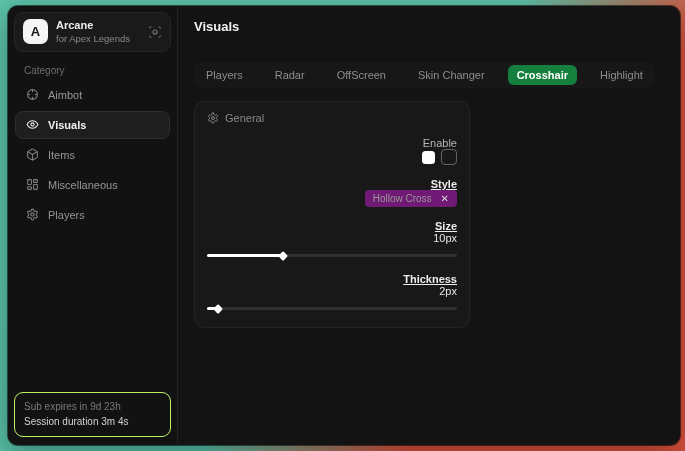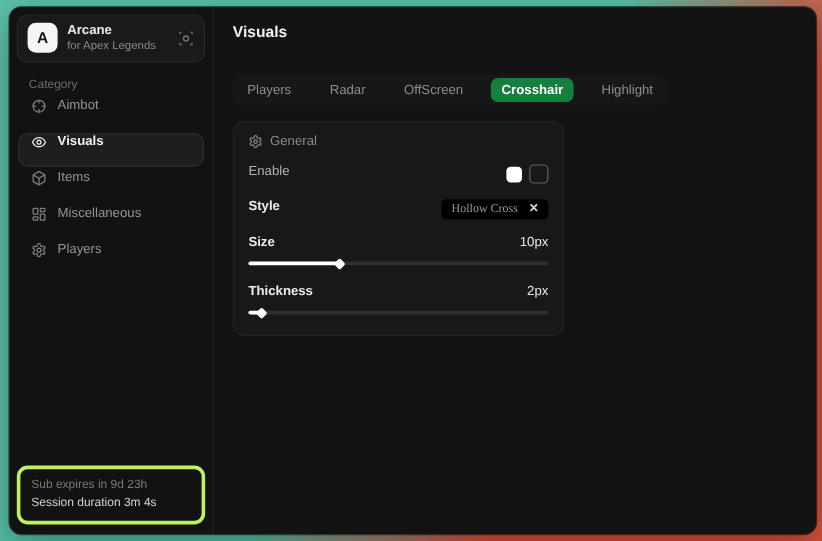--- a/index.html
+++ b/index.html
@@ -23,49 +23,49 @@
     border:1px solid #272727;border-radius:9px;padding:6px 8px;}
   .logo{width:25px;height:25px;border-radius:7px;background:#f5f5f5;color:#161616;
     font-weight:700;font-size:13px;display:flex;align-items:center;justify-content:center;}
   .app-txt{flex:1;line-height:1.25;}
   .app-name{font-size:11px;font-weight:700;color:#ececec;}
   .app-sub{font-size:9.5px;color:#8a8a8a;}
   .icon{display:inline-flex;align-items:center;justify-content:center;color:inherit;}
   .app-card .icon{color:#707070;}
   .cat-label{font-size:10px;color:#6d6d6d;margin:13px 10px 5px;}
   .nav{display:flex;flex-direction:column;gap:2px;padding:0 1px;}
-  .nav-item{display:flex;align-items:flex-start;gap:9px;height:26px;padding:0 10px;
+  .nav-item{display:flex;align-items:center;gap:9px;height:26px;padding:0 10px;
     border-radius:8px;font-size:11px;color:#969696;border:1px solid transparent;cursor:default;}
   .nav-item .icon{color:#7d7d7d;}
   .nav-item.selected{background:#1e1e1e;border-color:#2e2e2e;color:#f1f1f1;font-weight:600;}
   .nav-item.selected .icon{color:#e8e8e8;}
   .spacer{flex:1;}
-  .footer-card{border:3px solid #bef264;border-radius:9px;padding:7px 9px;line-height:1.45;}
+  .footer-card{border:1px solid #bef264;border-radius:9px;padding:7px 9px;line-height:1.45;}
   .foot-dim{font-size:10px;color:#7a7a7a;}
   .foot-bright{font-size:10px;color:#d3d3d3;}
   
   .main{flex:1;padding:13px 16px;box-sizing:border-box;}
   .page-title{font-size:13px;font-weight:700;color:#f2f2f2;}
   .tabstrip{display:inline-flex;gap:14px;margin-top:28px;background:#171717;
     border-radius:8px;padding:3px;}
   .tab{font-size:11px;color:#8d8d8d;padding:4px 9px;border-radius:6px;cursor:default;white-space:nowrap;}
   .tab.selected{background:#15803d;color:#ffffff;font-weight:600;}
   .panel{width:276px;box-sizing:border-box;margin-top:13px;background:#181818;
     border:1px solid #242424;border-radius:10px;padding:10px 12px 14px;}
   .panel-head{display:flex;align-items:center;gap:6px;color:#8a8a8a;font-size:11px;}
-  .row{display:flex;align-items:flex-start;justify-content:space-between;margin-top:13px;}
+  .row{display:flex;align-items:flex-end;justify-content:space-between;margin-top:13px;flex-direction:column;}
   .lbl-dim{font-size:11px;color:#b5b5b5;}
-  .lbl{font-size:11px;font-weight:600;color:#ececec;}
+  .lbl{font-size:11px;font-weight:600;color:#ececec;text-decoration:underline;}
   .val{font-size:11px;color:#e8e8e8;}
   .enable-controls{display:flex;align-items:center;gap:6px;}
   .swatch{width:13px;height:13px;border-radius:3.5px;background:#ffffff;cursor:pointer;}
   .checkbox{width:14px;height:14px;border-radius:4px;border:1.5px solid #636363;
     background:transparent;cursor:pointer;}
-  .tag{display:inline-flex;align-items:center;gap:9px;background:#000000;
-    border-radius:4px;padding:3px 8px;cursor:pointer;font-family:Liberation Serif, serif;}
+  .tag{display:inline-flex;align-items:center;gap:9px;background:#701a75;
+    border-radius:4px;padding:3px 8px;cursor:pointer;}
   .tag-text{font-size:10px;color:#989898;}
   .tag-x{font-size:10px;color:#d5d5d5;font-weight:700;line-height:1;}
   .slider{position:relative;height:9px;margin-top:7px;cursor:pointer;}
   .slider .track{position:absolute;left:0;right:0;top:3px;height:3px;border-radius:2px;background:#303030;}
   .slider .fill{position:absolute;left:0;top:3px;height:3px;border-radius:2px;background:#ffffff;width:var(--p,0%);}
   .slider .thumb{position:absolute;top:4.5px;left:var(--p,0%);width:7px;height:7px;background:#ffffff;
     transform:translate(-35%,-50%) rotate(45deg);border-radius:1.5px;}
   svg{display:block;}
 </style>
 </head>
@@ -160,20 +160,21 @@
     </div>
   </div>
 
   <div class="main">
     <div class="page-title">Visuals</div>
 
     <div class="tabstrip">
       <div class="tab">Players</div>
       <div class="tab">Radar</div>
       <div class="tab">OffScreen</div>
+      <div class="tab">Skin Changer</div>
       <div class="tab selected">Crosshair</div>
       <div class="tab">Highlight</div>
     </div>
 
     <div class="panel">
       <div class="panel-head">
         <span class="icon">
           <svg width="12" height="12" viewBox="0 0 24 24" fill="none" stroke="currentColor" stroke-width="2" stroke-linecap="round" stroke-linejoin="round">
             <path d="M12.22 2h-.44a2 2 0 0 0-2 2v.18a2 2 0 0 1-1 1.73l-.43.25a2 2 0 0 1-2 0l-.15-.08a2 2 0 0 0-2.73.73l-.22.38a2 2 0 0 0 .73 2.73l.15.1a2 2 0 0 1 1 1.72v.51a2 2 0 0 1-1 1.74l-.15.09a2 2 0 0 0-.73 2.73l.22.38a2 2 0 0 0 2.73.73l.15-.08a2 2 0 0 1 2 0l.43.25a2 2 0 0 1 1 1.73V20a2 2 0 0 0 2 2h.44a2 2 0 0 0 2-2v-.18a2 2 0 0 1 1-1.73l.43-.25a2 2 0 0 1 2 0l.15.08a2 2 0 0 0 2.73-.73l.22-.39a2 2 0 0 0-.73-2.73l-.15-.08a2 2 0 0 1-1-1.74v-.5a2 2 0 0 1 1-1.74l.15-.09a2 2 0 0 0 .73-2.73l-.22-.38a2 2 0 0 0-2.73-.73l-.15.08a2 2 0 0 1-2 0l-.43-.25a2 2 0 0 1-1-1.73V4a2 2 0 0 0-2-2z"></path>
             <circle cx="12" cy="12" r="3"></circle>

